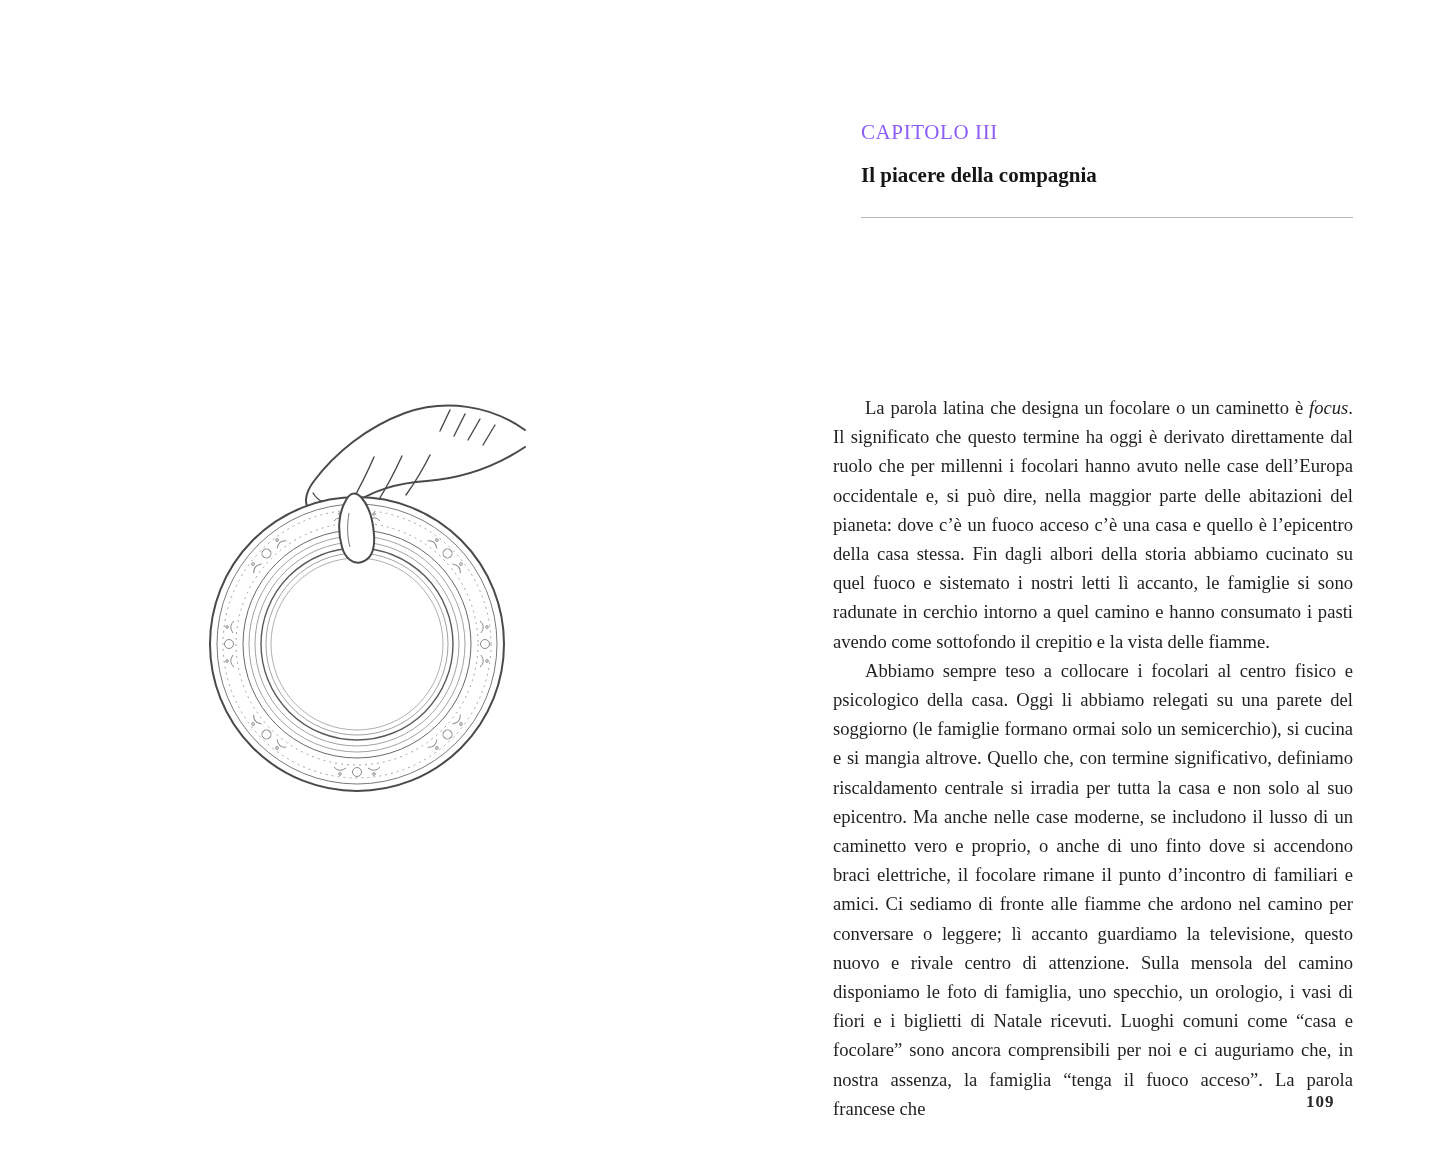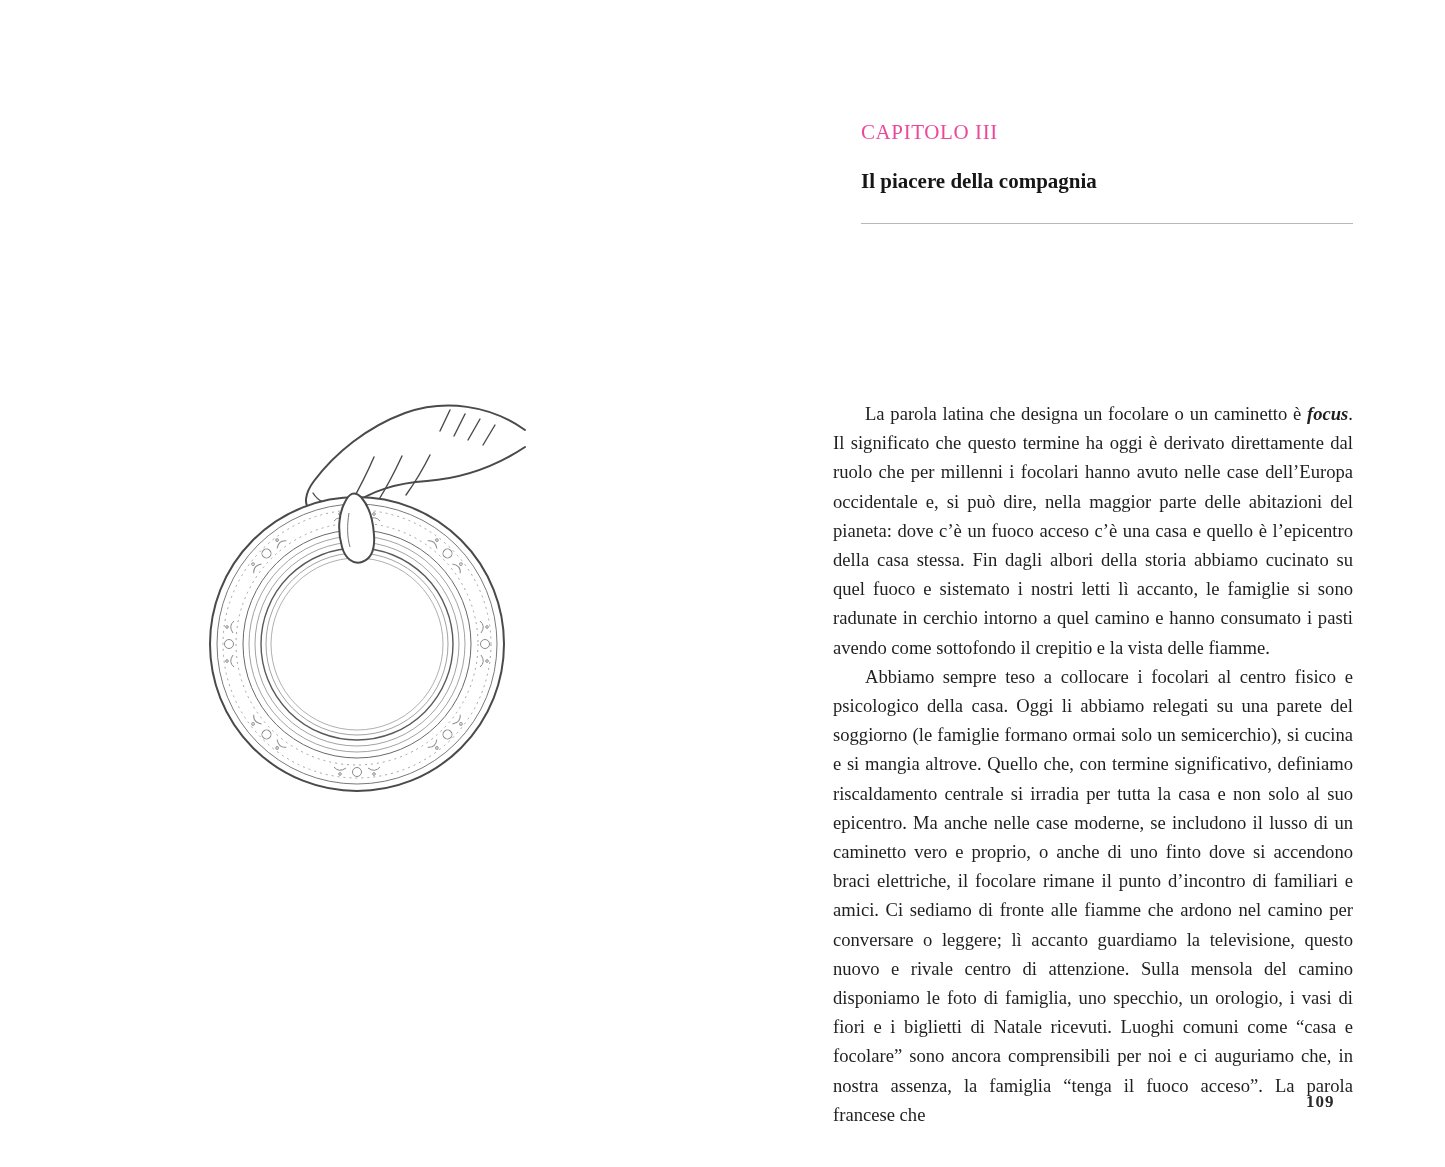--- a/index.html
+++ b/index.html
@@ -28,45 +28,45 @@
     position: absolute;
     left: 833px;
     top: 118px;
     width: 520px;
   }
   .chapter-header { margin-left: 28px; }
   .chapter-label {
     font-size: 21px;
     line-height: 28px;
     letter-spacing: 0.6px;
-    color: #ec4899;
+    color: #8b5cf6;
   }
   .chapter-title {
     font-size: 21px;
     line-height: 28px;
     font-weight: bold;
-    margin-top: 21px;
+    margin-top: 15px;
     color: #161616;
   }
   .rule {
     border: none;
     border-top: 1px solid #b9b9b9;
     margin: 28px 0 0 0;
     width: 100%;
   }
   .body-text {
     margin-top: 175px;
     font-size: 18.6px;
     line-height: 29.2px;
     text-align: justify;
     hyphens: auto;
     color: #1f1f1f;
   }
   .para { text-indent: 32px; }
-  .para em { font-style: italic; font-weight: bold; }
+  .para em { font-style: italic; }
   .page-number {
     position: absolute;
     left: 1306px;
     top: 1092px;
     font-size: 17px;
     letter-spacing: 1px;
     color: #2a2a2a;
     font-weight: bold;
   }
 </style>

